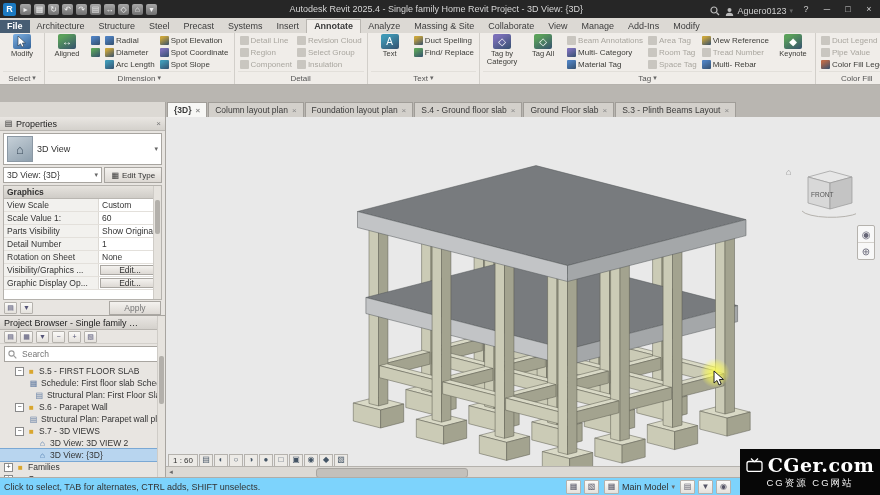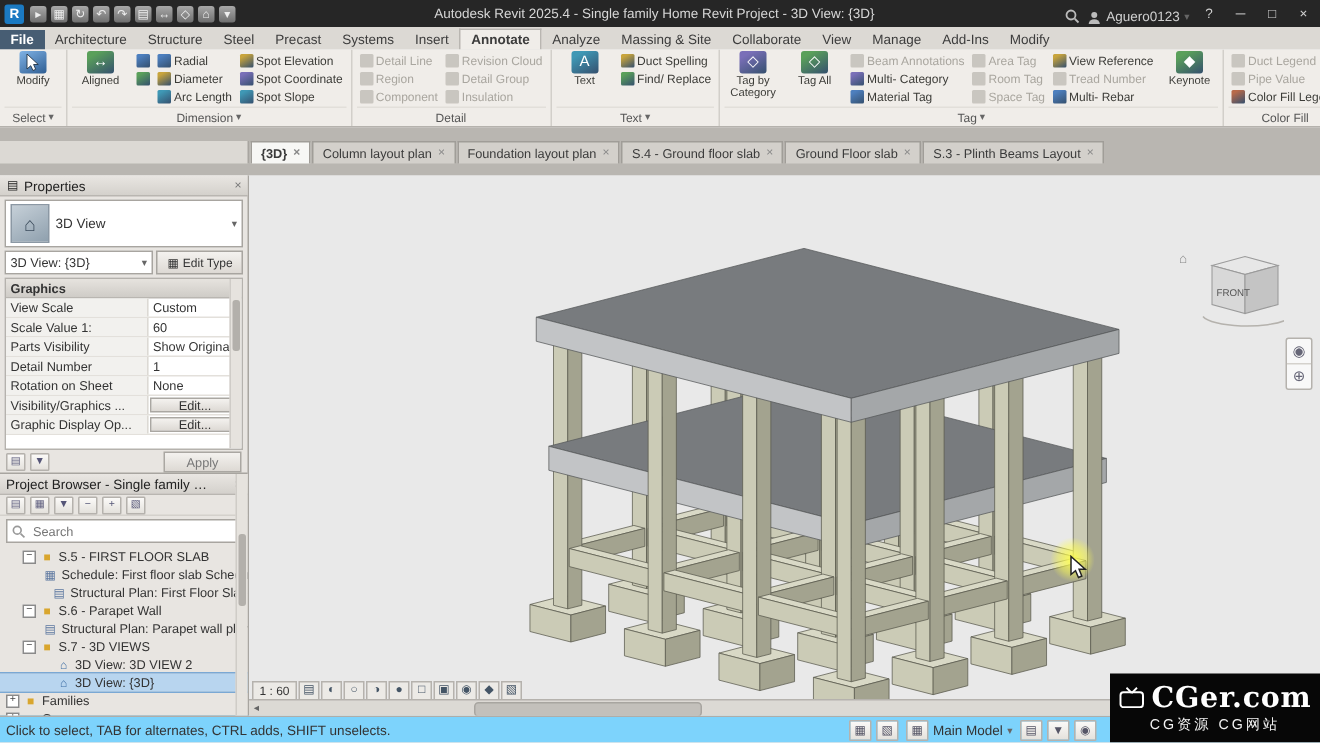--- a/index.html
+++ b/index.html
@@ -29,21 +29,21 @@
   .rp-label{height:12px;display:flex;align-items:center;justify-content:center;gap:2px;font-size:8px;color:#555;border-top:1px solid #e2dfda}
   .bigbtn{width:38px;min-width:34px;height:37px;display:flex;flex-direction:column;align-items:center;font-size:7.5px;line-height:8px;text-align:center;color:#3c3c38;cursor:default}
   .bicon{width:18px;height:15px;border-radius:2px;display:flex;align-items:center;justify-content:center;color:#fff;font-size:10px;margin-bottom:1px;flex:none}
   .sgrid{display:grid;grid-auto-flow:column;grid-template-rows:repeat(3,12px);column-gap:1px}
   .sbtn{display:flex;align-items:center;gap:2px;height:12px;padding:0 2px;font-size:8px;color:#3c3c38;white-space:nowrap;cursor:default}
   .sbtn.disabled{color:#a9a69f}
   .icn{display:inline-block;width:9px;height:9px;border-radius:1px;flex:none}
   .caret{font-size:7px;color:#666}
 
   
-  .viewtabs{height:32px;background:#b9b6b1;display:flex;align-items:center;gap:1px;flex:none}
+  .viewtabs{height:32px;background:#b9b6b1;display:flex;align-items:flex-end;gap:1px;flex:none}
   .vt-spacer{width:165px;height:15px;background:#dcd9d4;border-right:1px solid #a8a5a0;flex:none}
   .vtab{height:14px;display:flex;align-items:center;gap:4px;padding:0 6px;background:#d3d0cb;font-size:8.5px;border:1px solid #a09d98;border-bottom:none;white-space:nowrap;color:#3a3a3a;cursor:default}
   .vtab.active{background:#f7f7f5;font-weight:bold}
   .closex{font-size:8px;color:#888}
 
   
   .main{flex:1;display:flex;min-height:0}
   .left{width:165px;flex:none;display:flex;flex-direction:column;background:#e8e5e1;border-right:1px solid #a8a5a0}
   .panel-title{height:13px;background:linear-gradient(#e9e6e2,#d4d1cc);display:flex;align-items:center;gap:3px;padding:0 4px;font-size:9px;color:#222;border-bottom:1px solid #b9b6b1}
   .panel-title .grow{flex:1}
@@ -246,21 +246,21 @@
             <div class="sbtn disabled">
               <span class="icn" style="background: rgb(201, 198, 192);"></span>
               <span>Component</span>
             </div>
             <div class="sbtn disabled">
               <span class="icn" style="background: rgb(201, 198, 192);"></span>
               <span>Revision Cloud</span>
             </div>
             <div class="sbtn disabled">
               <span class="icn" style="background: rgb(201, 198, 192);"></span>
-              <span>Detail Group</span>
+              <span>Select Group</span>
             </div>
             <div class="sbtn disabled">
               <span class="icn" style="background: rgb(201, 198, 192);"></span>
               <span>Insulation</span>
             </div>
           </div>
         </div>
         <div class="rp-label">
           <span>Detail</span>
         </div>

